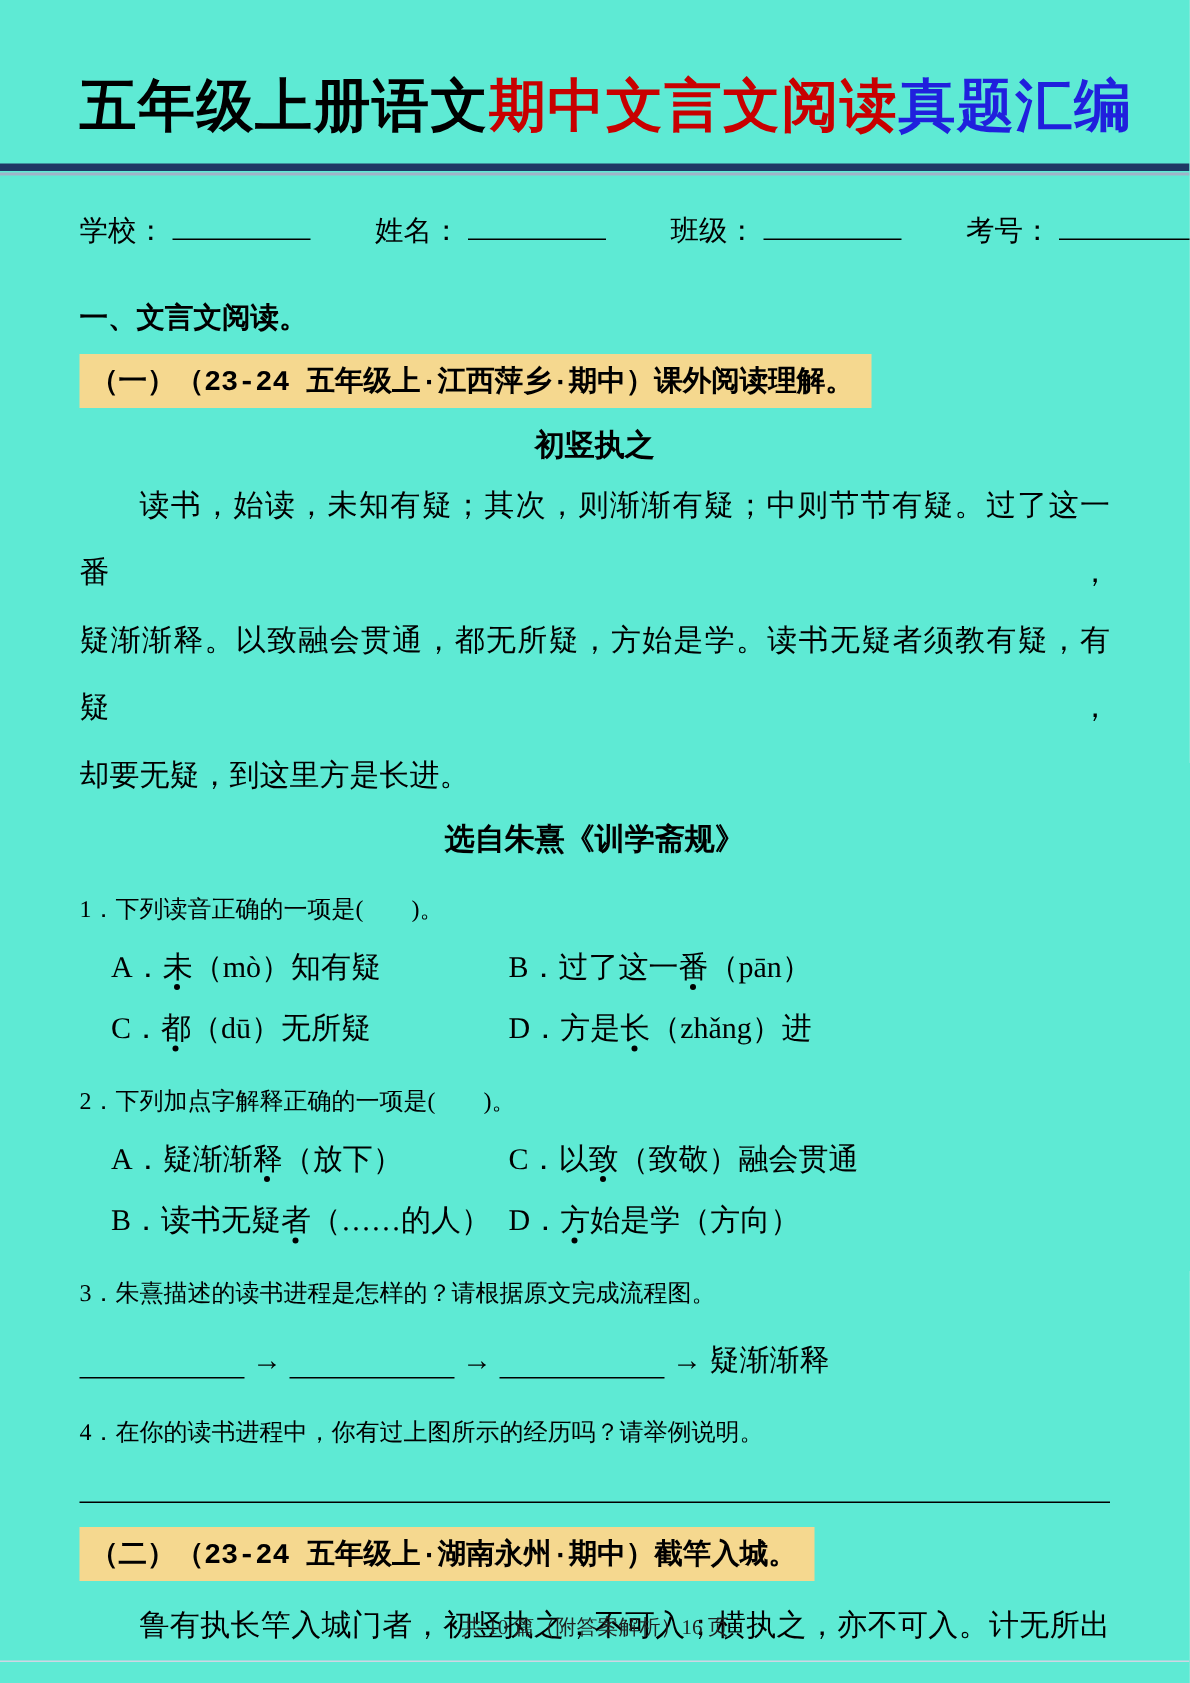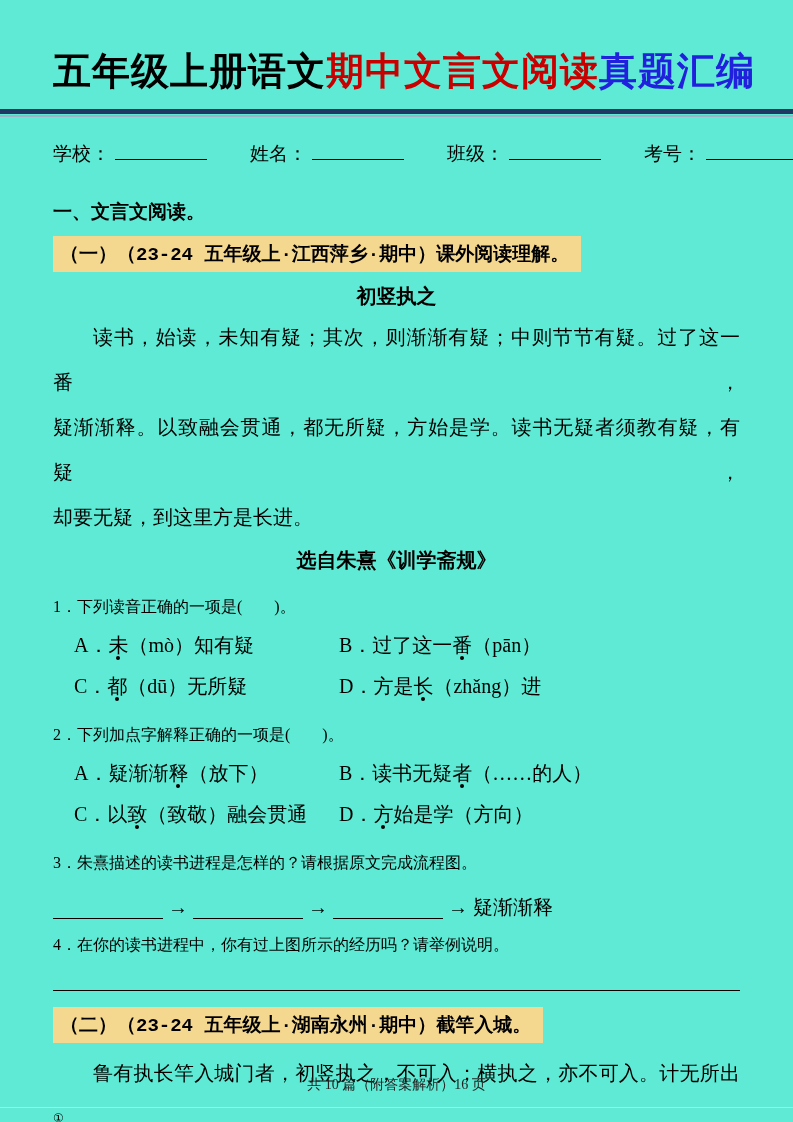--- a/index.html
+++ b/index.html
@@ -86,37 +86,37 @@
   <div class="opt-grid">
     <span><span>A．</span><span class="em-dot">未</span><span>（mò）知有疑</span></span>
     <span><span>B．过了这一</span><span class="em-dot">番</span><span>（pān）</span></span>
     <span><span>C．</span><span class="em-dot">都</span><span>（dū）无所疑</span></span>
     <span><span>D．方是</span><span class="em-dot">长</span><span>（zhǎng）进</span></span>
   </div>
 
   <div class="q-stem">2．下列加点字解释正确的一项是(　　)。</div>
   <div class="opt-grid">
     <span><span>A．疑渐渐</span><span class="em-dot">释</span><span>（放下）</span></span>
+    <span><span>C．以</span><span class="em-dot">致</span><span>（致敬）融会贯通</span></span>
     <span><span>B．读书无疑</span><span class="em-dot">者</span><span>（……的人）</span></span>
-    <span><span>C．以</span><span class="em-dot">致</span><span>（致敬）融会贯通</span></span>
     <span><span>D．</span><span class="em-dot">方</span><span>始是学（方向）</span></span>
   </div>
 
   <div class="q-stem">3．朱熹描述的读书进程是怎样的？请根据原文完成流程图。</div>
   <div class="flow-row">
     <span class="flow-blank"></span>
     <span class="arrow">→</span>
     <span class="flow-blank"></span>
     <span class="arrow">→</span>
     <span class="flow-blank"></span>
     <span class="arrow">→</span>
     <span class="flow-end">疑渐渐释</span>
   </div>
 
-  <div class="q-stem" style="margin-top:11px;">4．在你的读书进程中，你有过上图所示的经历吗？请举例说明。</div>
+  <div class="q-stem" style="margin-top:22px;">4．在你的读书进程中，你有过上图所示的经历吗？请举例说明。</div>
 
   <hr class="divider">
 
   <div class="hl-wrap" style="margin-top:16px;">
     <span class="hl-head">（二）（23-24 五年级上·湖南永州·期中）截竿入城。</span>
   </div>
 
   <div class="passage" style="margin-top:8px;">
     <div class="p-line indent jl"><span>鲁有执长竿入城门者，初竖执之，不可入；横执之，亦不可入。计无所出</span><span class="sup">①</span><span>。</span></div>
 

